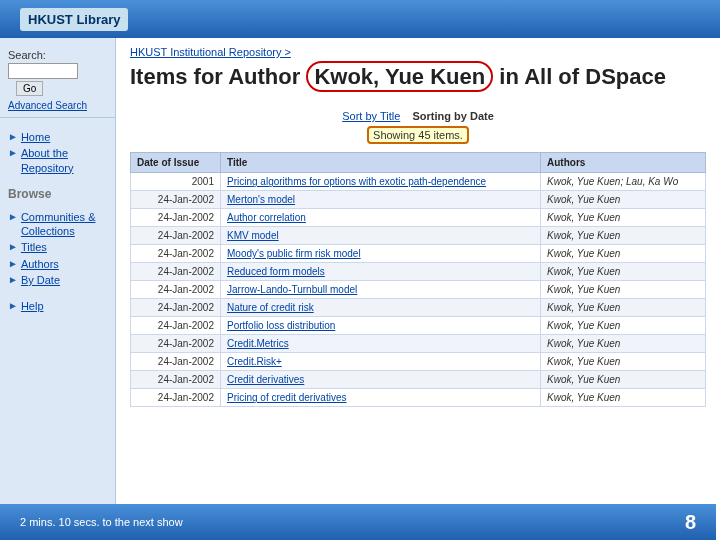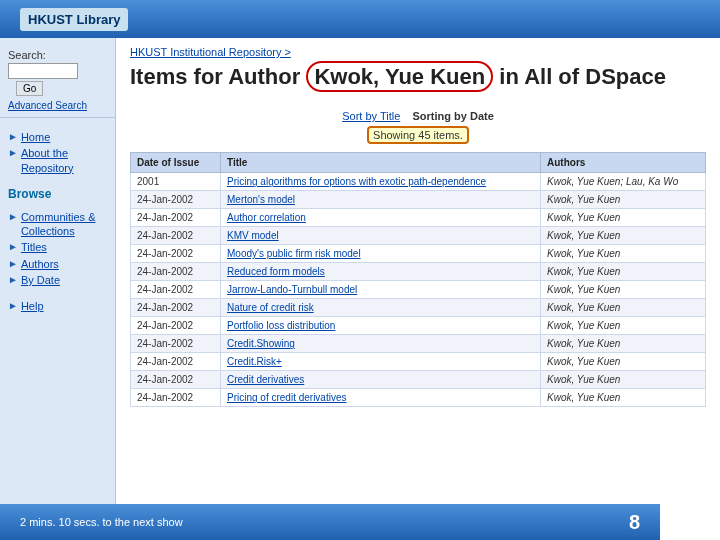--- a/index.html
+++ b/index.html
@@ -88,21 +88,21 @@
     .sidebar-link {
       color: #0044aa;
       text-decoration: underline;
       font-size: 11px;
       cursor: pointer;
       line-height: 1.3;
     }
     .sidebar-browse-label {
       font-weight: bold;
       font-size: 12px;
-      color: #0369a1;
+      color: #737373;
       margin: 6px 0 3px 0;
       padding-left: 8px;
     }
 
     
     #main {
       flex: 1;
       padding: 8px 14px;
       overflow-y: auto;
       background: #fff;
@@ -190,34 +190,34 @@
       padding: 3px 6px;
       border: 1px solid #ccd8e8;
       color: #333;
       vertical-align: top;
     }
     .item-title-link {
       color: #0044aa;
       text-decoration: underline;
       cursor: pointer;
     }
-    .col-date { width: 90px; text-align: left; }
+    .col-date { width: 90px; text-align: right; }
     .col-title { width: 320px; }
 
     
     #footer {
       background: linear-gradient(to bottom, #4a90d9, #2060b0);
       height: 36px;
       display: flex;
       align-items: center;
       justify-content: space-between;
       padding: 0 20px;
       position: fixed;
       bottom: 0;
-      width: 660px;
+      width: 716px;
       gap: 20px;
     }
     #footer-timer {
       color: #fff;
       font-size: 11px;
     }
     #footer-num {
       color: #fff;
       font-size: 20px;
       font-weight: bold;
@@ -370,21 +370,21 @@
           <tr>
       <td class="col-date">24-Jan-2002</td>
       <td class="col-title">
         <a class="item-title-link">Portfolio loss distribution</a>
       </td>
       <td><em>Kwok, Yue Kuen</em></td>
     </tr>
           <tr>
       <td class="col-date">24-Jan-2002</td>
       <td class="col-title">
-        <a class="item-title-link">Credit.Showing</a>
+        <a class="item-title-link">Credit.Metrics</a>
       </td>
       <td><em>Kwok, Yue Kuen</em></td>
     </tr>
           <tr>
       <td class="col-date">24-Jan-2002</td>
       <td class="col-title">
         <a class="item-title-link">Credit.Risk+</a>
       </td>
       <td><em>Kwok, Yue Kuen</em></td>
     </tr>

